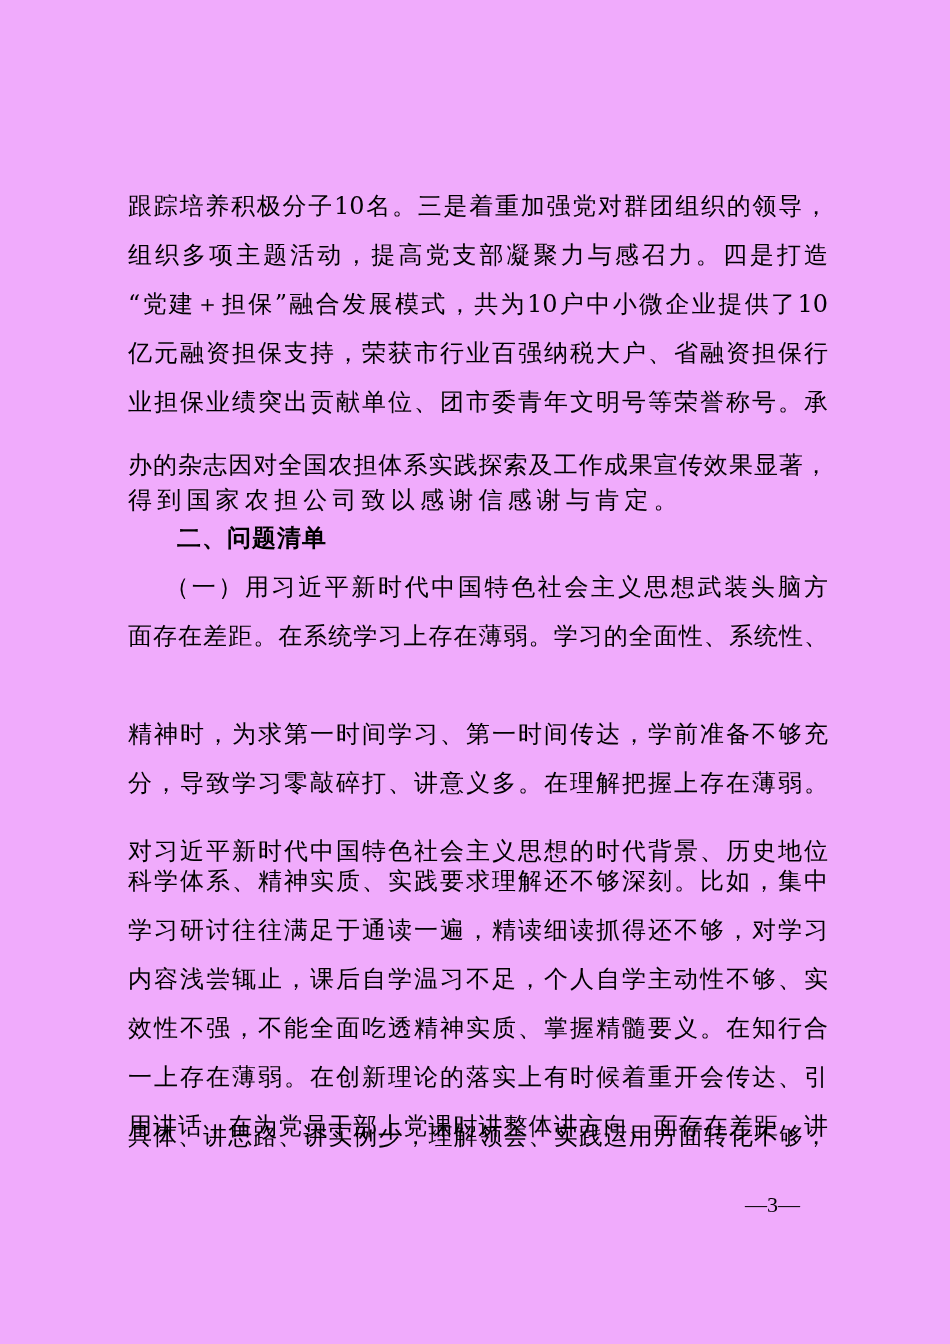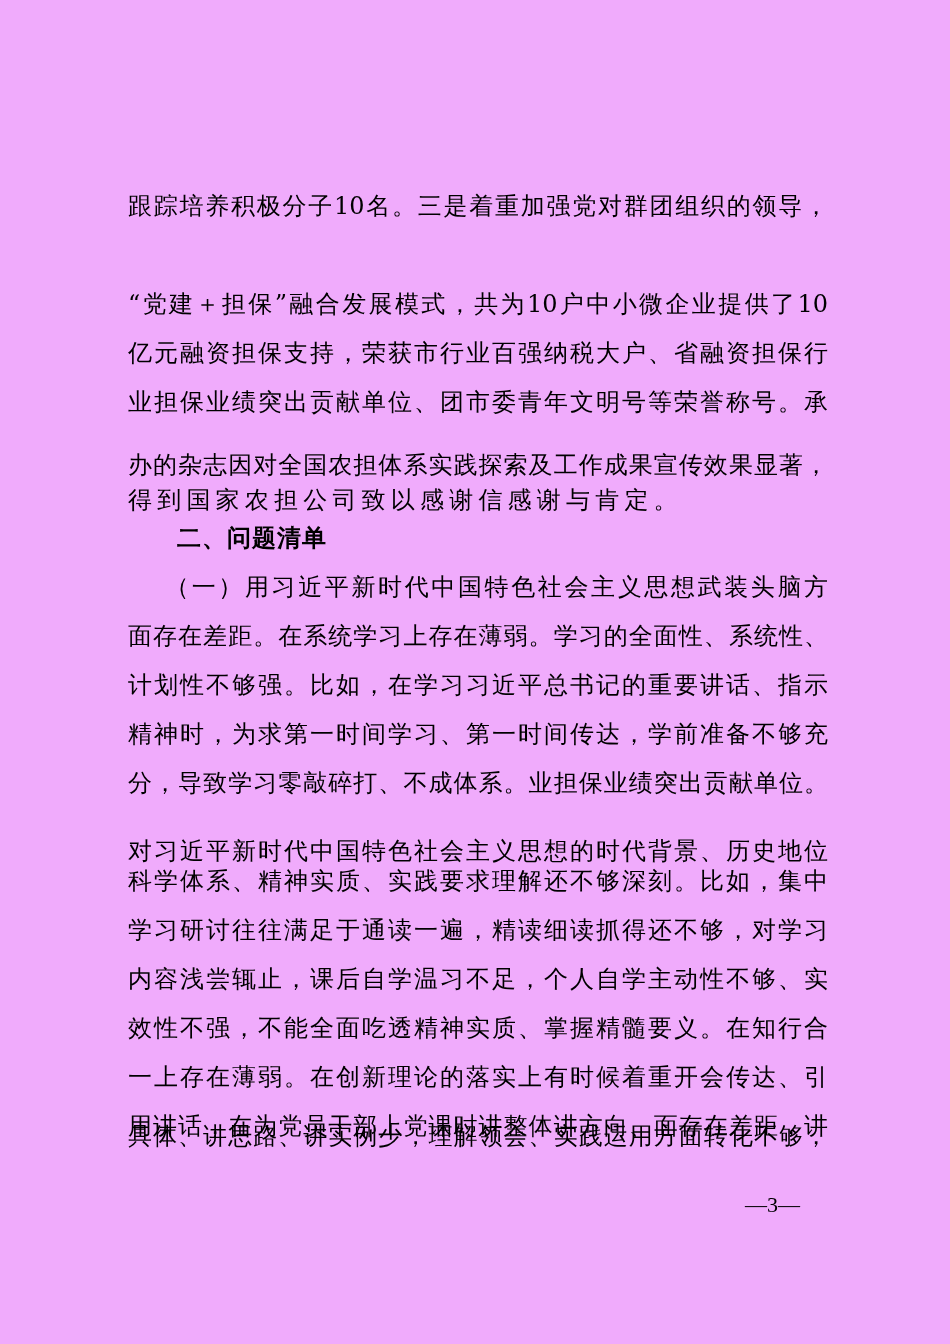--- a/index.html
+++ b/index.html
@@ -56,33 +56,33 @@
       font-family: "Liberation Serif", "DejaVu Serif", serif;
       white-space: nowrap;
     }
   </style>
 </head>
 <body>
 
 <div class="page">
 
   <div class="line justify" style="top:191px;">跟踪培养积极分子10名。三是着重加强党对群团组织的领导，</div>
+  <div class="line justify" style="top:240px;">组织多项主题活动，提高党支部凝聚力与感召力。四是打造</div>
   <div class="line justify" style="top:289px;">“党建＋担保”融合发展模式，共为10户中小微企业提供了10</div>
   <div class="line justify" style="top:387px;">业担保业绩突出贡献单位、团市委青年文明号等荣誉称号。承</div>
   <div class="line justify" style="top:338px;">亿元融资担保支持，荣获市行业百强纳税大户、省融资担保行</div>
   <div class="line justify" style="top:450px;">办的杂志因对全国农担体系实践探索及工作成果宣传效果显著，</div>
   <div class="line" style="top:485px;">得到国家农担公司致以感谢信感谢与肯定。</div>
 
   <div class="line heading" style="top:523px;">二、问题清单</div>
 
   <div class="line sub-heading" style="top:572px; width:663px; text-align:justify; text-align-last:justify; letter-spacing:0;">（一）用习近平新时代中国特色社会主义思想武装头脑方</div>
   <div class="line justify" style="top:621px;">面存在差距。在系统学习上存在薄弱。学习的全面性、系统性、</div>
-  <div class="line justify" style="top:670px;">计划性不够强。比如，在学习习近平总书记的重要讲话、指示</div>
   <div class="line justify" style="top:719px;">精神时，为求第一时间学习、第一时间传达，学前准备不够充</div>
-  <div class="line justify" style="top:768px;">分，导致学习零敲碎打、不成体系。业担保业绩突出贡献单位。</div>
+  <div class="line justify" style="top:768px;">分，导致学习零敲碎打、讲意义多。在理解把握上存在薄弱。</div>
   <div class="line justify" style="top:817px;margin-top:19px;">对习近平新时代中国特色社会主义思想的时代背景、历史地位</div>
   <div class="line justify" style="top:866px;">科学体系、精神实质、实践要求理解还不够深刻。比如，集中</div>
   <div class="line justify" style="top:915px;">学习研讨往往满足于通读一遍，精读细读抓得还不够，对学习</div>
   <div class="line justify" style="top:964px;">内容浅尝辄止，课后自学温习不足，个人自学主动性不够、实</div>
   <div class="line justify" style="top:1013px;">效性不强，不能全面吃透精神实质、掌握精髓要义。在知行合</div>
   <div class="line justify" style="top:1062px;">一上存在薄弱。在创新理论的落实上有时候着重开会传达、引</div>
   <div class="line justify" style="top:1111px;">用讲话，在为党员干部上党课时讲整体讲方向、面存在差距，讲</div>
   <div class="line justify" style="top:1160px; top:1121px;">具体、讲思路、讲实例少，理解领会、实践运用方面转化不够，</div>
 
   <div class="page-number">—3—</div>

